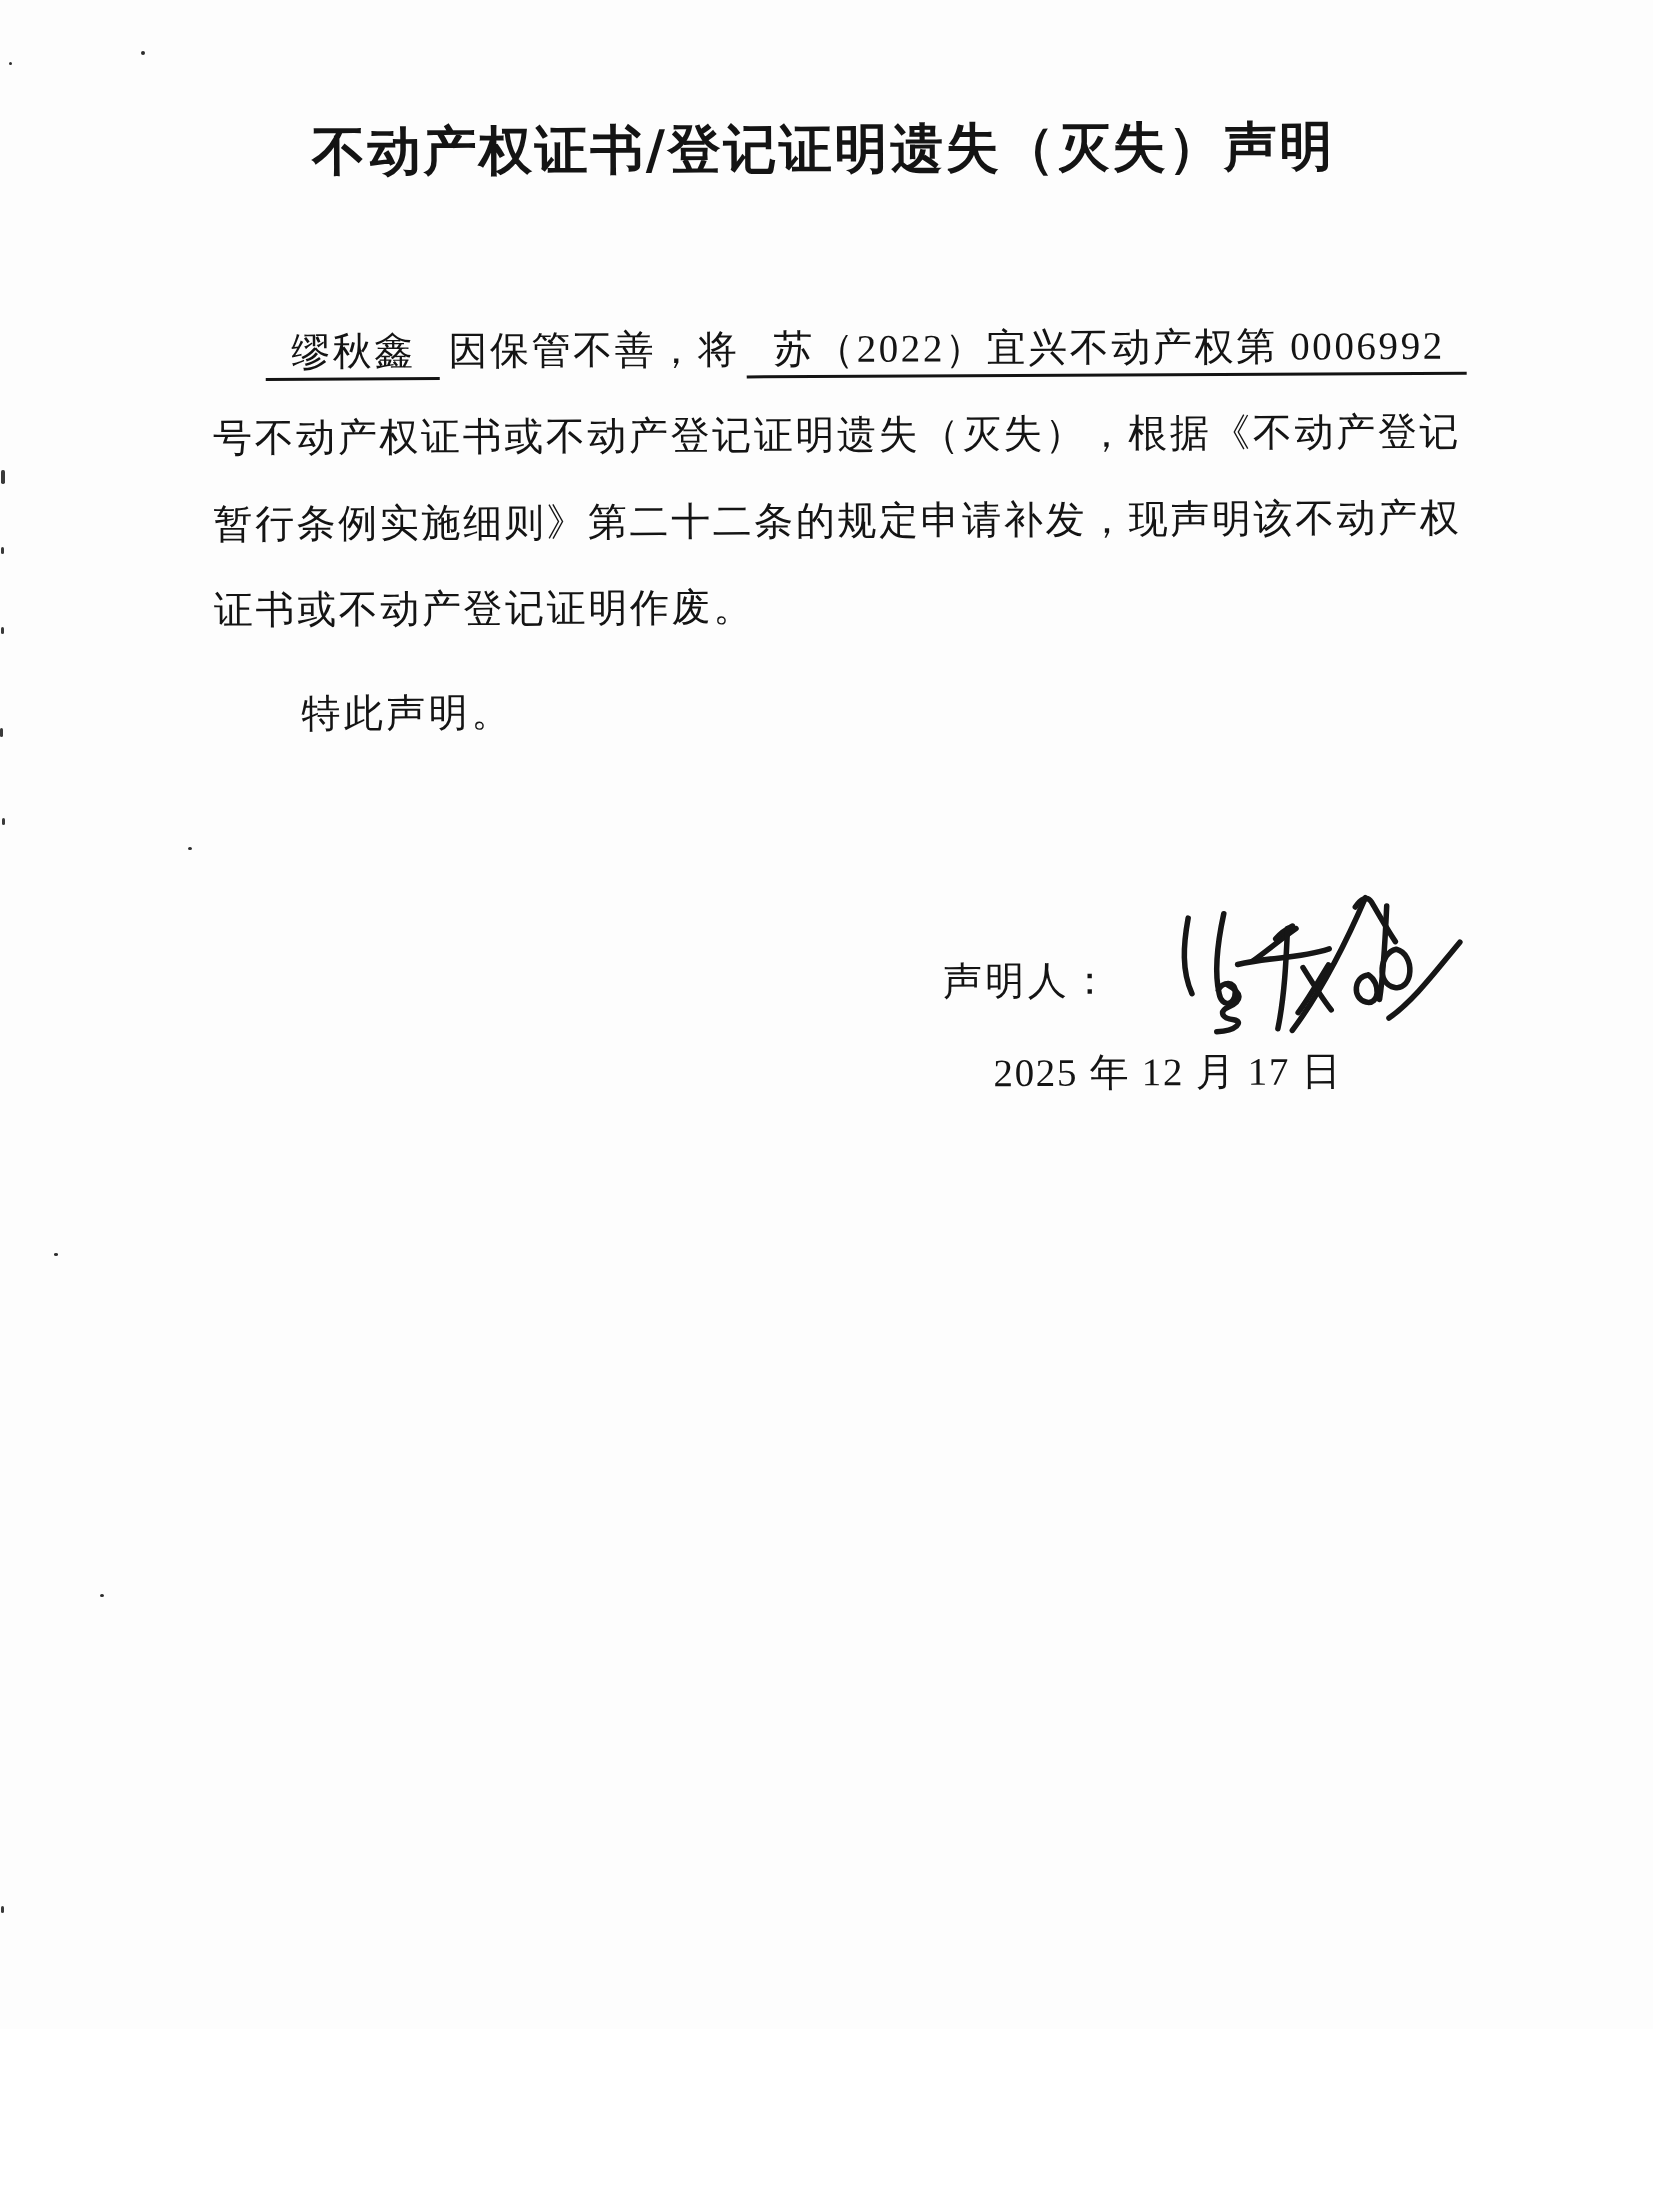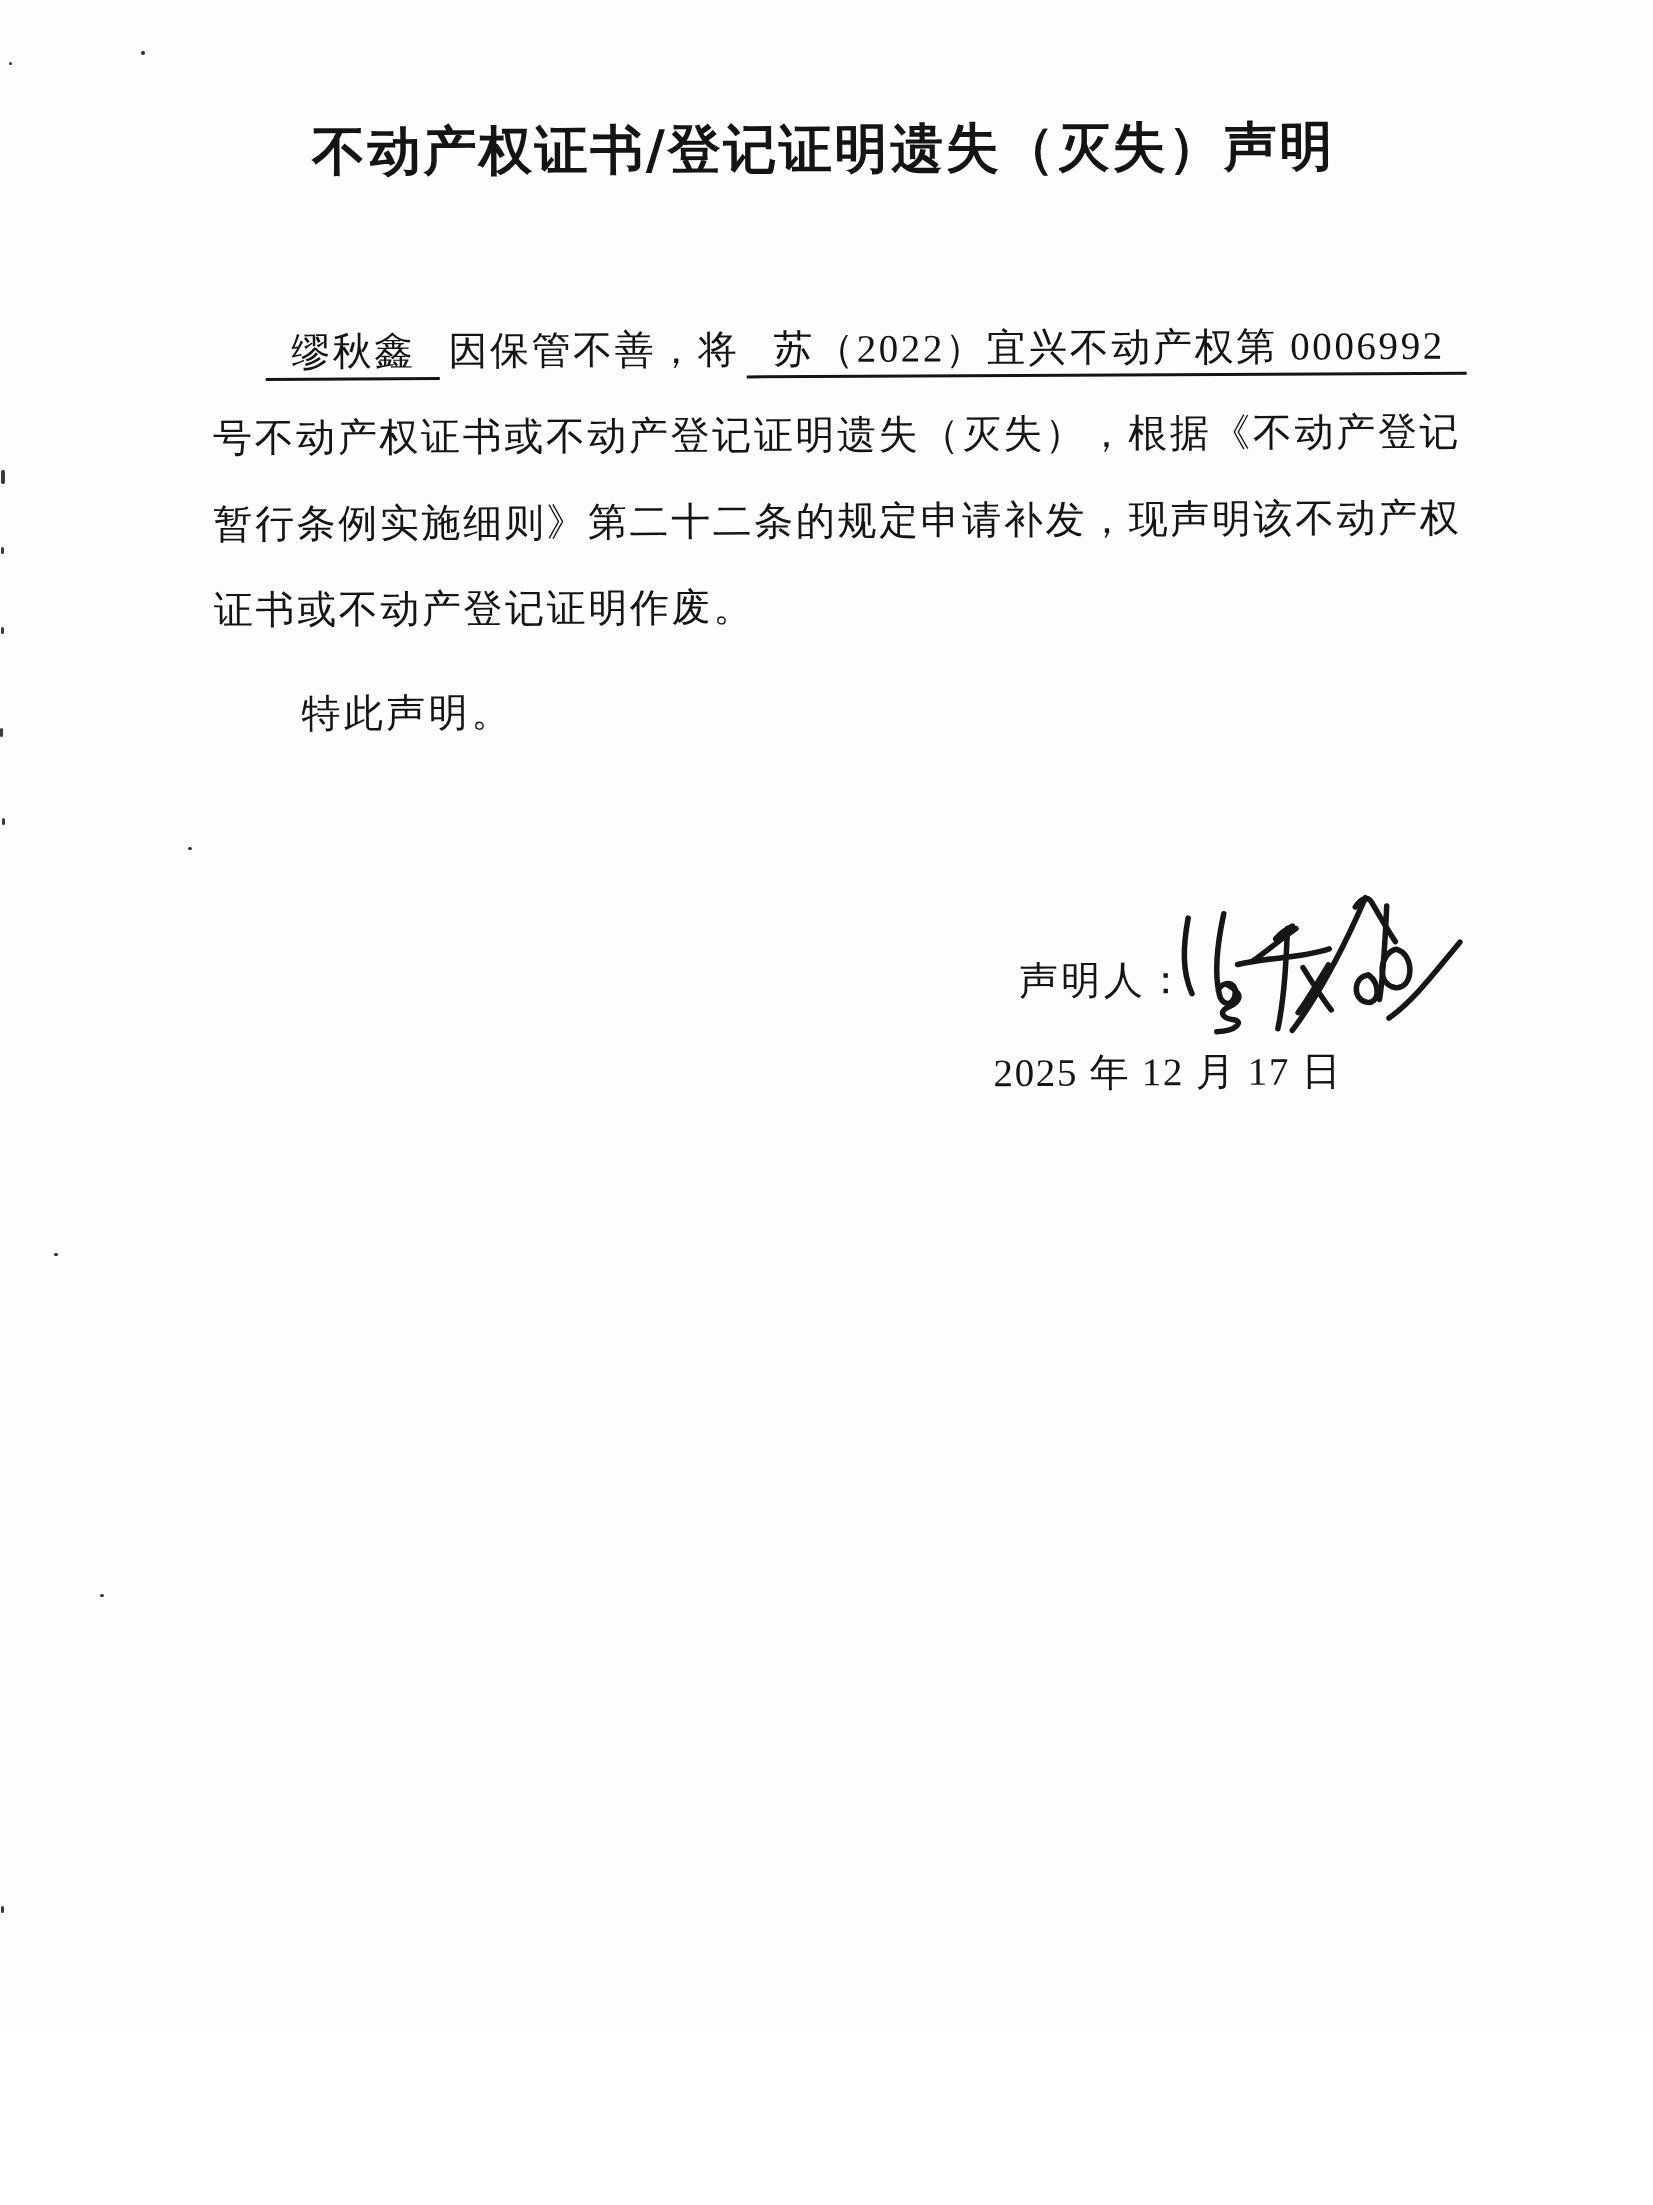--- a/index.html
+++ b/index.html
@@ -68,21 +68,21 @@
     top: 687px;
     left: 215px;
     padding-left: 87px;
     font-size: 39px;
     letter-spacing: 3.4px;
     line-height: 48px;
   }
   .declarant-row {
     position: absolute;
     top: 958px;
-    left: 1018px;
+    left: 942px;
     font-size: 39px;
     letter-spacing: 3.4px;
     line-height: 48px;
     white-space: nowrap;
   }
   .date-row {
     position: absolute;
     top: 1050px;
     left: 992px;
     font-size: 39px;

